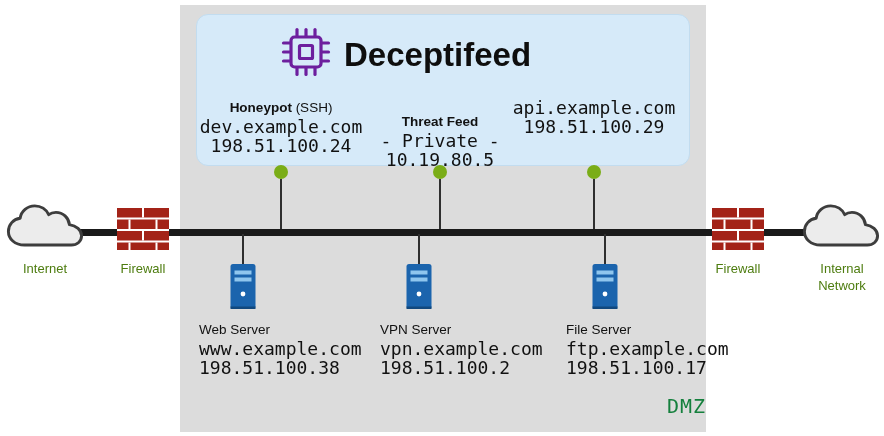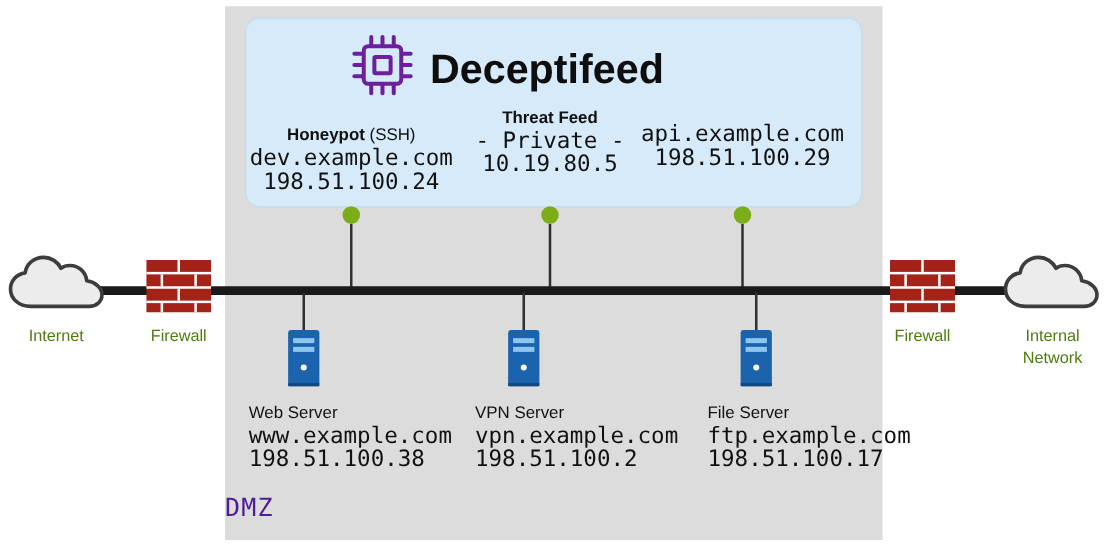--- a/index.html
+++ b/index.html
@@ -12,21 +12,21 @@
   .app-title { font-family:Liberation Sans, sans-serif; font-weight:700; font-size:33px; color:#0e0e0e; white-space:nowrap; }
   .hp { text-align:center; line-height:19px; }
   .hp-title { font-size:13.5px; font-weight:700; color:#111; }
   .hp-title .rest { font-weight:400; }
   .mono { font-family:"DejaVu Sans Mono", monospace; font-size:18px; color:#111; }
   .dot { width:14px; height:14px; border-radius:50%; background:var(--dot-green,#7aad17); }
   .vline { width:2px; background:#2f2f2f; }
   .bus { height:7px; background:var(--bus-black,#1a1a1a); border-radius:3px; }
   .srv-text { line-height:19px; font-size:13.5px; }
   .label { font-size:13px; color:#4d7c0f; text-align:center; line-height:17px; }
-  .dmz-label { font-family:"DejaVu Sans Mono", monospace; font-size:20px; color:#4c1d95; text-align:left; letter-spacing:1px; }
+  .dmz-label { font-family:"DejaVu Sans Mono", monospace; font-size:20px; color:#15803d; text-align:right; letter-spacing:1px; }
 </style>
 </head>
 <body>
 
 <div class="stage">
 
   <div class="abs dmz-box" style="left:180px;top:5px;width:526px;height:427px;"></div>
 
   <div class="abs panel" style="left:196px;top:14px;width:494px;height:152px;"></div>
 
@@ -50,21 +50,21 @@
   </svg>
 
   <div class="abs app-title" style="left:344px;top:36px;">Deceptifeed</div>
 
   <div class="abs hp" style="left:191px;top:98px;width:180px;">
     <div class="hp-title"><span>Honeypot</span><span class="rest"> (SSH)</span></div>
     <div class="mono">dev.example.com</div>
     <div class="mono">198.51.100.24</div>
   </div>
 
-  <div class="abs hp" style="left:350px;top:84px;width:180px;">
+  <div class="abs hp" style="left:350px;top:112px;width:180px;">
     <div class="hp-title"><span>Threat Feed</span><span class="rest"></span></div>
     <div class="mono">- Private -</div>
     <div class="mono">10.19.80.5</div>
   </div>
 
   <div class="abs hp" style="left:504px;top:98px;width:180px;">
     <div class="mono">api.example.com</div>
     <div class="mono">198.51.100.29</div>
   </div>
 

